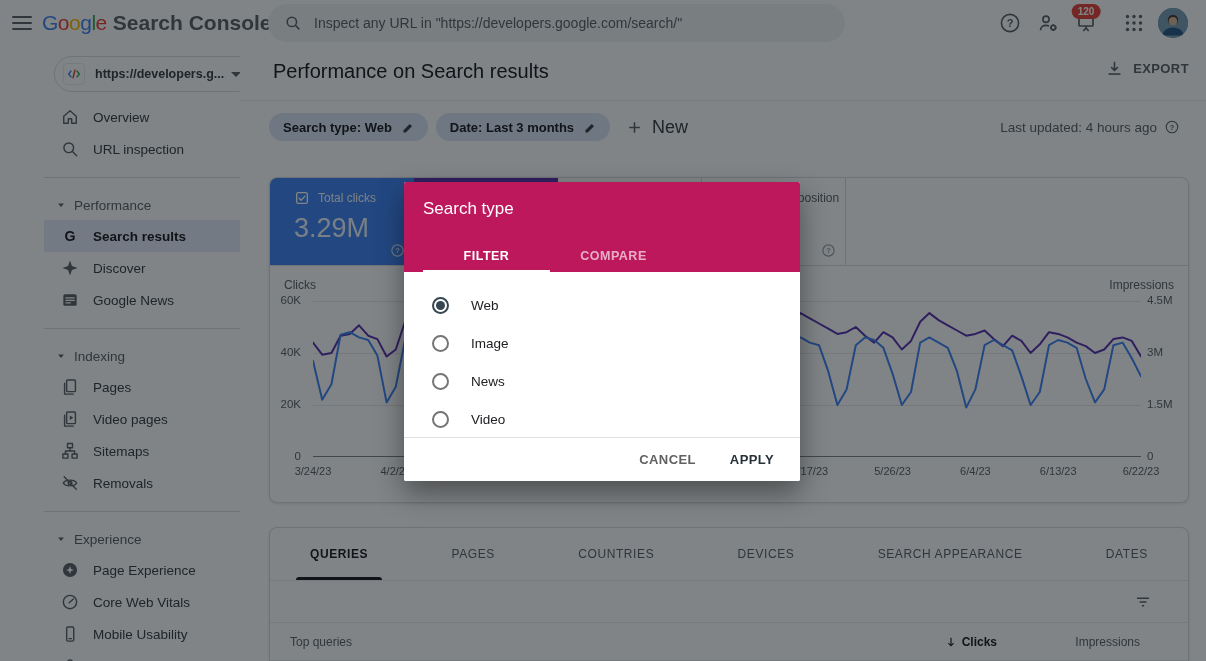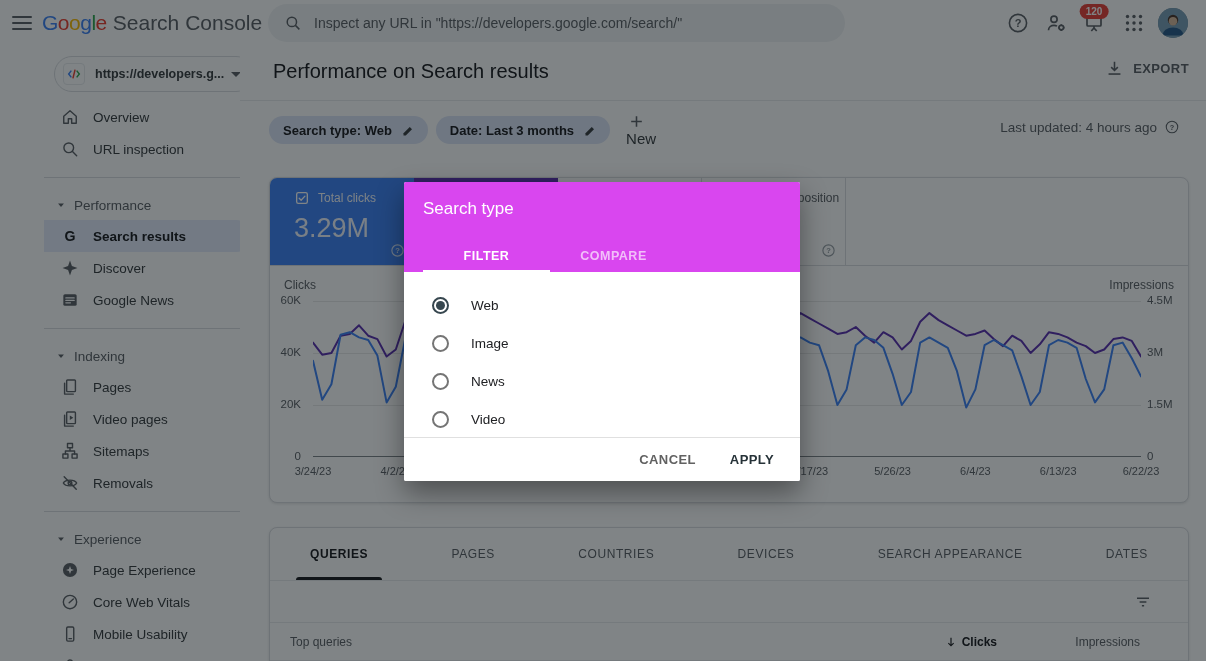--- a/index.html
+++ b/index.html
@@ -6,21 +6,21 @@
   html,body { width:1206px; height:661px; overflow:hidden; }
   body { font-family:"Liberation Sans","DejaVu Sans",sans-serif; font-size:13px; color:#3c4043; background:#fff; }
   .app { position:relative; width:1206px; height:661px; background:#fff; overflow:hidden; }
 
   
   .topbar { position:absolute; left:0; top:0; right:0; height:46px; background:#fff; display:flex; align-items:center; z-index:1; }
   .hamburger { width:20px; height:14px; margin-left:12px; display:flex; flex-direction:column; justify-content:space-between; cursor:pointer; }
   .hamburger span { display:block; height:2px; background:#5f6368; border-radius:1px; }
   .logo { display:flex; align-items:baseline; margin-left:10px; white-space:nowrap; }
   .logo-google { font-size:21px; letter-spacing:-0.5px; }
-  .logo-product { font-size:21px; color:#5f6368; margin-left:6px; font-weight:400; }
+  .logo-product { font-size:21px; color:#5f6368; margin-left:6px; font-weight:700; }
   .search-pill { position:absolute; left:268px; top:4px; width:577px; height:38px; background:#f1f3f4; border-radius:19px; display:flex; align-items:center; padding:0 16px; }
   .search-pill svg { width:18px; height:18px; color:#5f6368; flex:none; }
   .search-pill input { border:none; outline:none; background:transparent; font-size:14px; margin-left:12px; width:100%; color:#202124; font-family:inherit; }
   .search-pill input::placeholder { color:#5f6368; opacity:1; }
   .top-icons { position:absolute; right:18px; top:0; height:46px; display:flex; align-items:center; }
   .tico { width:24px; height:24px; color:#5f6368; position:relative; cursor:pointer; }
   .tico svg { width:24px; height:24px; }
   .badge { position:absolute; top:-7px; left:50%; transform:translateX(-50%); background:#e8453c; color:#fff; font-size:10px; font-weight:bold; border-radius:9px; padding:1.5px 6px; line-height:12px; }
   .avatar { width:30px; height:30px; border-radius:50%; overflow:hidden; background:#78909c; cursor:pointer; }
 
@@ -46,21 +46,21 @@
 
   
   .main { position:absolute; left:240px; top:46px; right:0; bottom:0; background:#fff; }
   .page-title { position:absolute; left:33px; top:14px; font-size:20px; color:#202124; font-weight:400; }
   .export-btn { position:absolute; right:17px; top:13px; display:flex; align-items:center; color:#5f6368; font-size:13px; font-weight:bold; letter-spacing:.4px; cursor:pointer; }
   .export-btn svg { width:19px; height:19px; margin-right:9px; }
   .header-divider { position:absolute; left:0; right:0; top:54px; height:1px; background:#e8eaed; }
   .chips { position:absolute; left:29px; top:67px; display:flex; align-items:center; }
   .chip { height:28px; background:#dde4f6; border-radius:14px; display:flex; align-items:center; padding:0 12px 0 14px; margin-right:8px; font-size:13px; color:#202124; font-weight:bold; cursor:pointer; }
   .chip svg { width:15px; height:15px; margin-left:9px; color:#3c4043; }
-  .new-filter { display:flex; align-items:center; margin-left:8px; color:#3c4043; font-size:15px; cursor:pointer;flex-direction:column; }
+  .new-filter { display:flex; align-items:center; margin-left:8px; color:#3c4043; font-size:18px; cursor:pointer; }
   .new-filter svg { width:17px; height:17px; margin-right:9px; color:#5f6368; }
   .last-updated { position:absolute; right:26px; top:73px; color:#5f6368; font-size:13.5px; display:flex; align-items:center; }
   .last-updated svg { width:16px; height:16px; margin-left:7px; color:#5f6368; }
 
   
   .chart-card { position:absolute; left:29px; top:131px; width:920px; height:326px; background:#fff; border:1px solid #dadce0; border-radius:8px; box-shadow:0 1px 3px rgba(60,64,67,.15); }
   .tiles { position:absolute; left:0; top:0; right:0; height:88px; display:flex; border-bottom:1px solid #dadce0; }
   .tile { width:144px; height:87px; padding:12px 24px; position:relative; cursor:pointer; border-right:1px solid #dadce0; }
   .tile.tile-dark { border-right:none; }
   .tile:first-child { border-radius:7px 0 0 0; }
@@ -90,21 +90,21 @@
   .filter-row svg { width:18px; height:18px; color:#5f6368; cursor:pointer; }
   .thead { height:38px; display:flex; align-items:center; padding:0 48px 0 20px; border-bottom:1px solid #e8eaed; }
   .th-queries { flex:1; font-size:12px; color:#5f6368; }
   .th-clicks { width:130px; text-align:right; font-size:12px; color:#202124; font-weight:bold; display:flex; justify-content:flex-end; align-items:center; }
   .th-clicks svg { width:14px; height:14px; margin-right:4px; color:#202124; }
   .th-impr { width:143px; text-align:right; font-size:12px; color:#5f6368; }
 
   
   .scrim { position:absolute; inset:0; background:rgba(1,10,14,.5); z-index:40; }
   .modal { position:absolute; left:404px; top:182px; width:396px; height:299px; z-index:50; border-radius:2px; box-shadow:0 12px 28px rgba(0,0,0,.4); background:#fff; overflow:hidden; }
-  .modal-header { position:relative; height:90px; background:#d946ef; }
+  .modal-header { position:relative; height:90px; background:#be185d; }
   .modal-title { position:absolute; left:19px; top:17px; color:#fff; font-size:17px; font-weight:400; }
   .modal-tabs { position:absolute; left:19px; bottom:0; display:flex; }
   .mtab { width:127px; height:33px; display:flex; align-items:center; justify-content:center; font-size:12.5px; font-weight:bold; letter-spacing:.5px; color:rgba(255,255,255,.65); cursor:pointer; position:relative; }
   .mtab.active { color:#fff; }
   .mtab.active::after { content:""; position:absolute; left:0; right:0; bottom:0; height:2px; background:#fff; }
   .modal-body { padding:14px 0 0 28px; }
   .radio-row { height:38px; display:flex; align-items:center; cursor:pointer; }
   .radio { width:17px; height:17px; border-radius:50%; border:2px solid #757575; position:relative; flex:none; }
   .radio.checked { border-color:#37474f; }
   .radio.checked::after { content:""; position:absolute; left:50%; top:50%; width:9px; height:9px; margin:-4.5px 0 0 -4.5px; border-radius:50%; background:#37474f; }
@@ -144,21 +144,21 @@
           </svg>
       </div>
       <div class="tico" style="margin-right:14px;">
         <svg viewBox="0 0 24 24" fill="none" stroke="currentColor" stroke-width="1.7">
             <circle cx="10" cy="8.2" r="3.1"></circle>
             <path d="M4.5 19.2 c0-3.1 2.6-4.9 5.5-4.9 1.1 0 2.2 .3 3 .8"></path>
             <circle cx="17.3" cy="16.6" r="2.3"></circle>
             <path d="M17.3 13.3 v1 M17.3 18.9 v1 M14.1 16.6 h1 M19.5 16.6 h1"></path>
           </svg>
       </div>
-      <div class="tico" style="margin-right:16px;">
+      <div class="tico" style="margin-right:24px;">
         <span class="badge">120</span>
         <svg viewBox="0 0 24 24" fill="none" stroke="currentColor" stroke-width="1.7">
             <rect x="5" y="6" width="14" height="9" rx="1"></rect>
             <line x1="12" y1="15" x2="12" y2="17"></line>
             <line x1="9.3" y1="20" x2="12" y2="17"></line>
             <line x1="14.7" y1="20" x2="12" y2="17"></line>
           </svg>
       </div>
       <div class="tico" style="margin-right:12px;">
         <svg viewBox="0 0 24 24" fill="currentColor">

